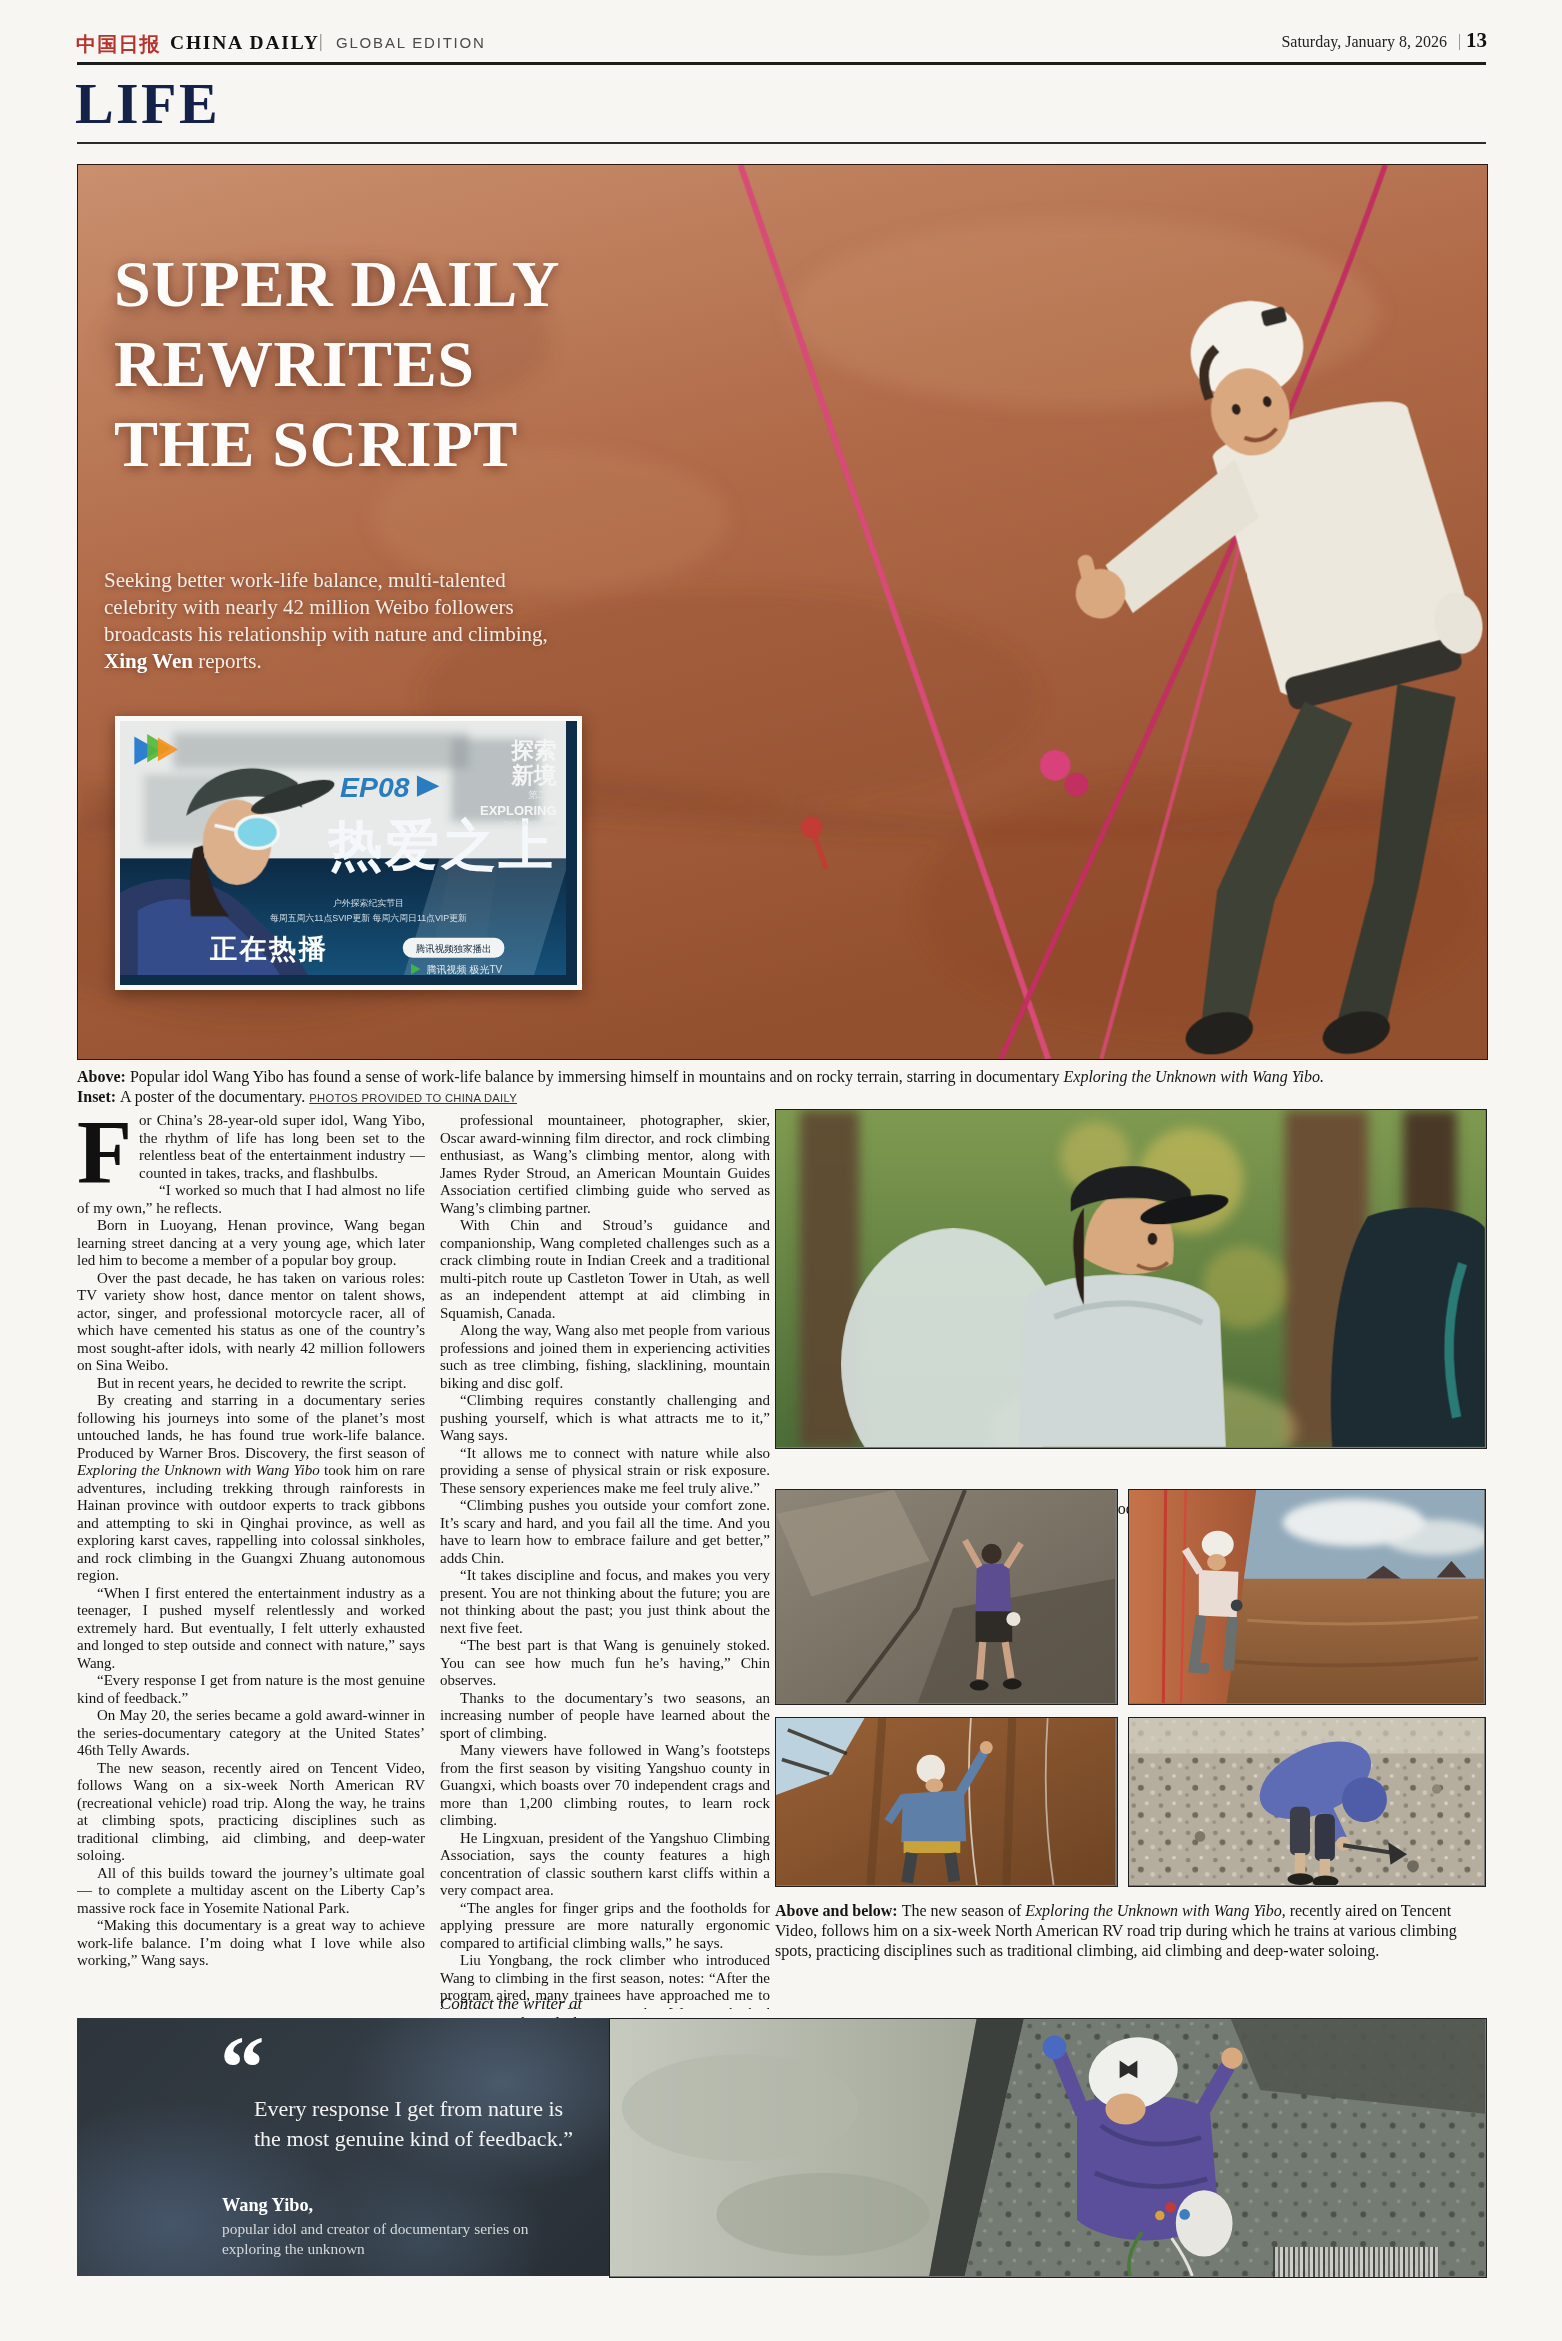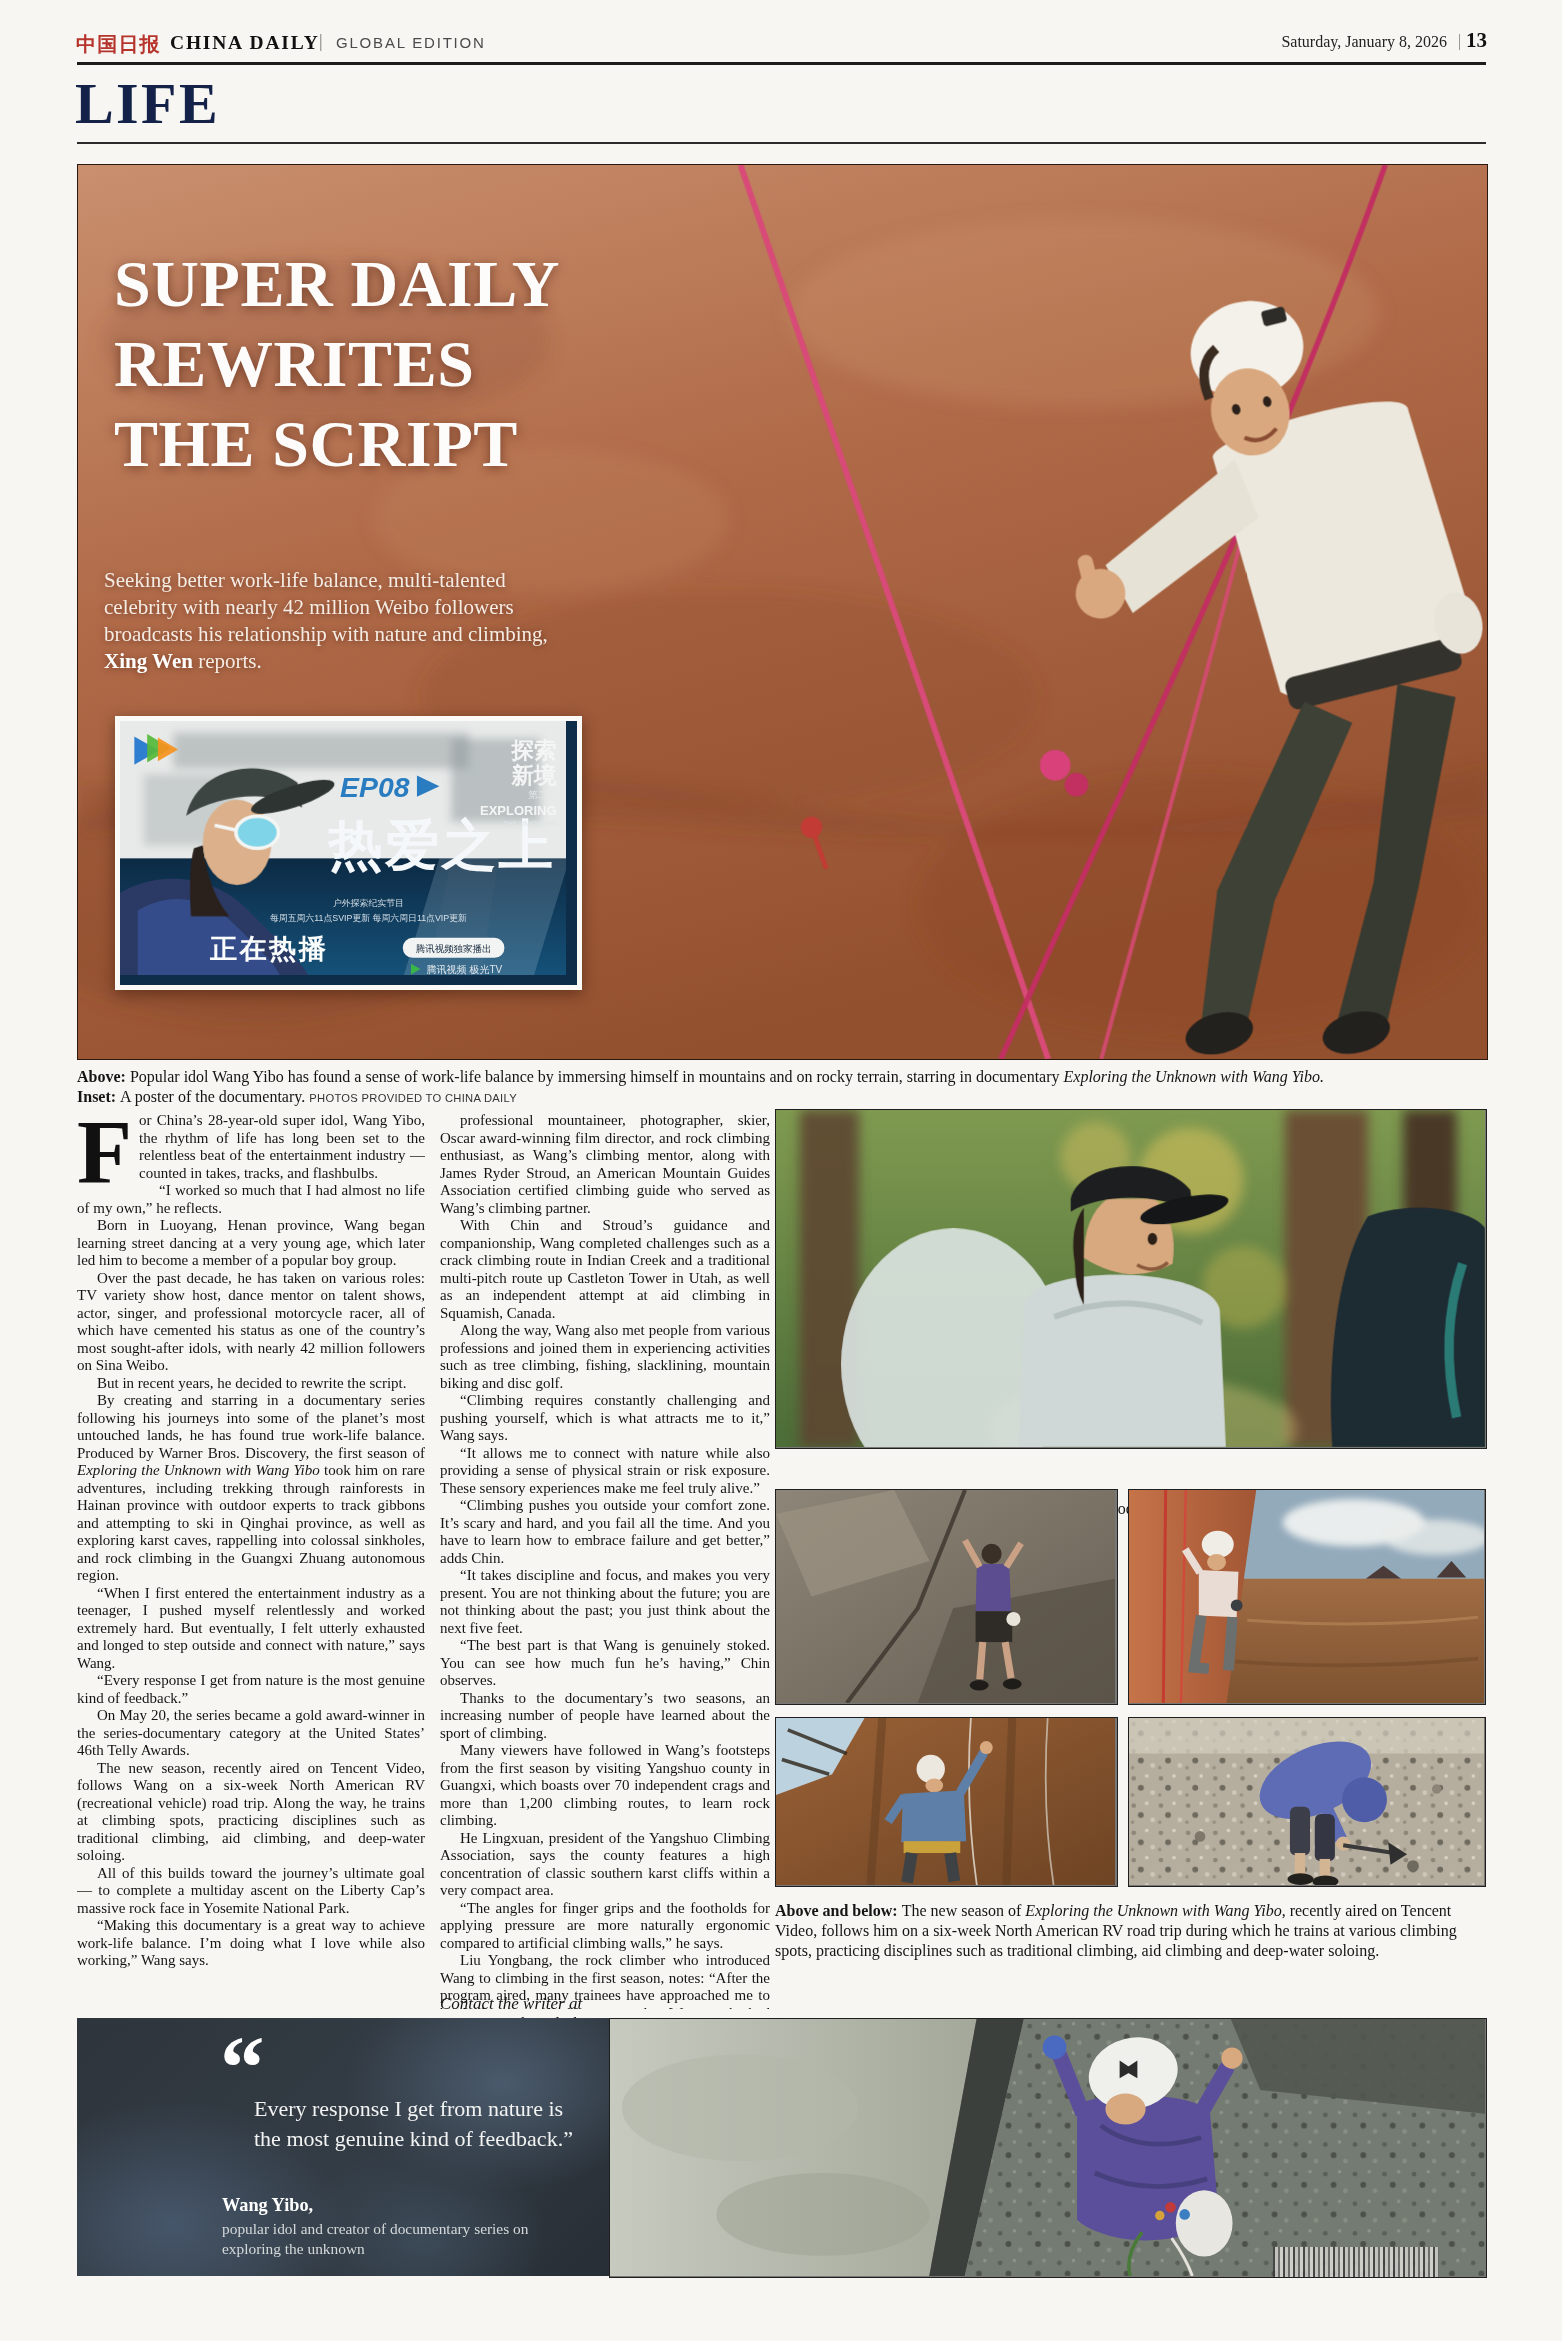--- a/index.html
+++ b/index.html
@@ -26,21 +26,21 @@
   #standfirst{left:104px;top:567px;width:449px;font-size:21px;line-height:27px;color:#f5ece4;
     text-shadow:0 1.2px 6px rgba(60,18,8,.5);}
   #standfirst .bo{font-weight:bold;color:#fff;}
   
   #poster{left:115px;top:716px;width:457px;height:264px;background:#0d2d49;border:5.3px solid #fbfaf7;
     box-shadow:0 3.5px 14px rgba(40,15,5,.45);}
   
   .caption{font-size:16px;line-height:20px;color:#141414;}
   .caption .bo{font-weight:bold;}
   .caption .it{font-style:italic;}
-  .credit{font-family:"Liberation Sans",sans-serif;font-size:11.2px;letter-spacing:0.3px;color:#333;}
+  .credit{font-family:"Liberation Sans",sans-serif;font-size:11.2px;letter-spacing:0.3px;color:#333;text-decoration:underline;}
   #hero-caption{left:77px;top:1067px;width:1409px;}
   #photo1-caption{left:775px;top:1455px;width:711px;margin-top:44px;}
   #grid-caption{left:775px;top:1901px;width:711px;}
   
   .col{position:absolute;top:1112px;height:897px;overflow:hidden;font-size:15px;line-height:17.5px;
     text-align:justify;color:#141414;}
   #col1{left:77px;width:348px;}
   #col2{left:440px;width:330px;}
   .col p{margin:0;text-indent:20px;}
   .col p.drop{text-indent:0;}

